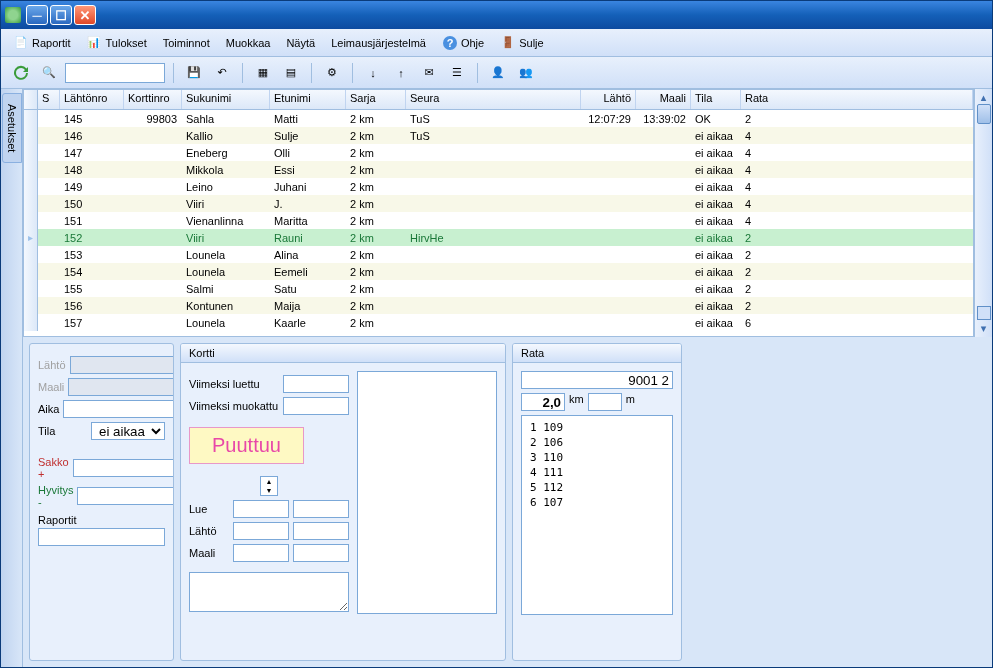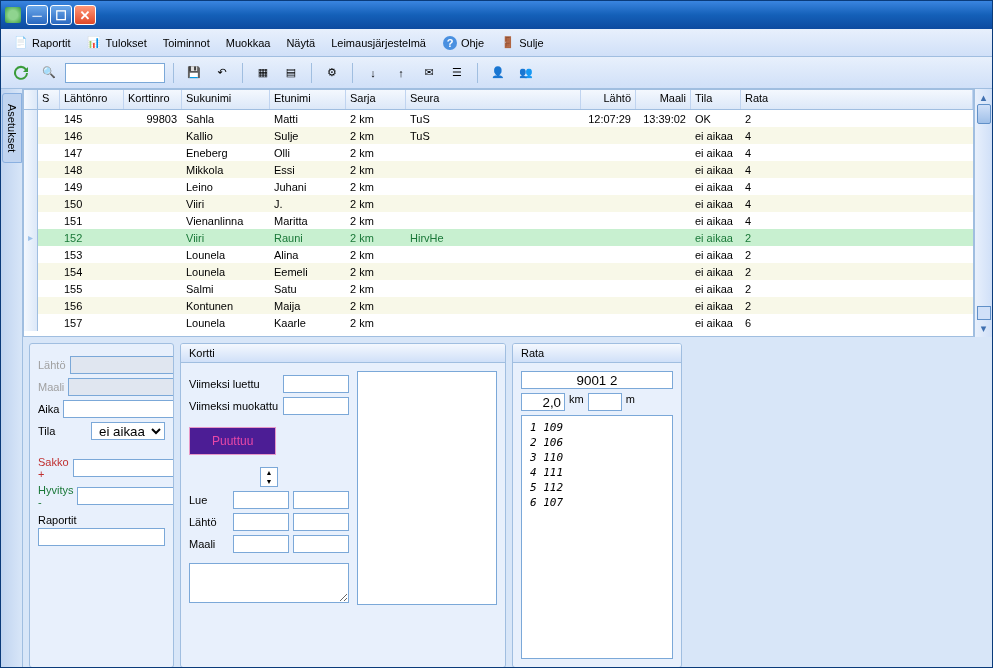--- a/index.html
+++ b/index.html
@@ -41,29 +41,29 @@
 .p-ajat { width: 145px; }
 .p-kortti { width: 326px; }
 .p-rata { width: 170px; }
 .field-row { display: flex; align-items: center; margin: 4px 0; gap: 4px; }
 .field-label { width: 56px; }
 .field-input { flex: 1; height: 18px; border: 1px solid #7ba8d8; background: #fff; padding: 0 3px; }
 .field-input.dis { background: #e0e6f0; }
 .disabled { color: #a0a0a0; }
 .green-txt { color: #1a7838; }
 .red-txt { color: #c03030; }
-.puuttuu { background: #4c1d95; border: 1px solid #e898c8; color: #e848a8; font-size: 12px; text-align: center; padding: 6px 22px; margin: 8px 0; display: inline-block; }
+.puuttuu { background: #fef9c3; border: 1px solid #e898c8; color: #e848a8; font-size: 20px; text-align: center; padding: 6px 22px; margin: 8px 0; display: inline-block; }
 .kortti-cols { display: flex; gap: 8px; }
 .kortti-left { flex: 0 0 160px; }
 .kortti-right { flex: 1; border: 1px solid #7ba8d8; background: #fff; min-height: 230px; }
 .spinner { width: 18px; height: 20px; border: 1px solid #7ba8d8; background: #fff; display: flex; flex-direction: column; }
 .spinner div { flex: 1; display: flex; align-items: center; justify-content: center; font-size: 7px; cursor: pointer; }
 .rata-head { display: flex; gap: 4px; margin-bottom: 4px; }
 .rata-head input { height: 18px; border: 1px solid #7ba8d8; background: #fff; text-align: right; padding: 0 3px; }
-.rata-list { border: 1px solid #7ba8d8; background: #fff; height: 244px; padding: 4px 8px; font-family: monospace; line-height: 15px; font-style: italic; }
+.rata-list { border: 1px solid #7ba8d8; background: #fff; height: 200px; padding: 4px 8px; font-family: monospace; line-height: 15px; }
 .kortti-textarea { width: 100%; height: 40px; border: 1px solid #7ba8d8; background: #fff; margin-top: 6px; }
 .icon-svg { width: 16px; height: 16px; }
 </style>
 </head>
 <body>
 
 <div class="titlebar">
   <div class="titlebar-icon"></div>
   <div class="win-btns">
     <div class="win-btn">─</div>
@@ -421,24 +421,24 @@
             </div>
             <div class="kortti-right"></div>
           </div>
         </div>
       </div>
 
       <div class="panel p-rata">
         <div class="panel-title">Rata</div>
         <div class="panel-body">
           <div class="rata-head">
-            <input style="width: 100%; text-align: center;" value="9001 2">
+            <input style="width: 100%; text-align: right;" value="9001 2">
           </div>
           <div class="rata-head">
-            <input style="width: 44px;" value="2,0">
+            <input style="width: 44px; font-weight: bold;" value="2,0">
             <span>km</span>
             <input style="width: 34px;">
             <span>m</span>
           </div>
           <div class="rata-list" id="rata-list">
               <div> 1   109</div>
               <div> 2   106</div>
               <div> 3   110</div>
               <div> 4   111</div>
               <div> 5   112</div>

